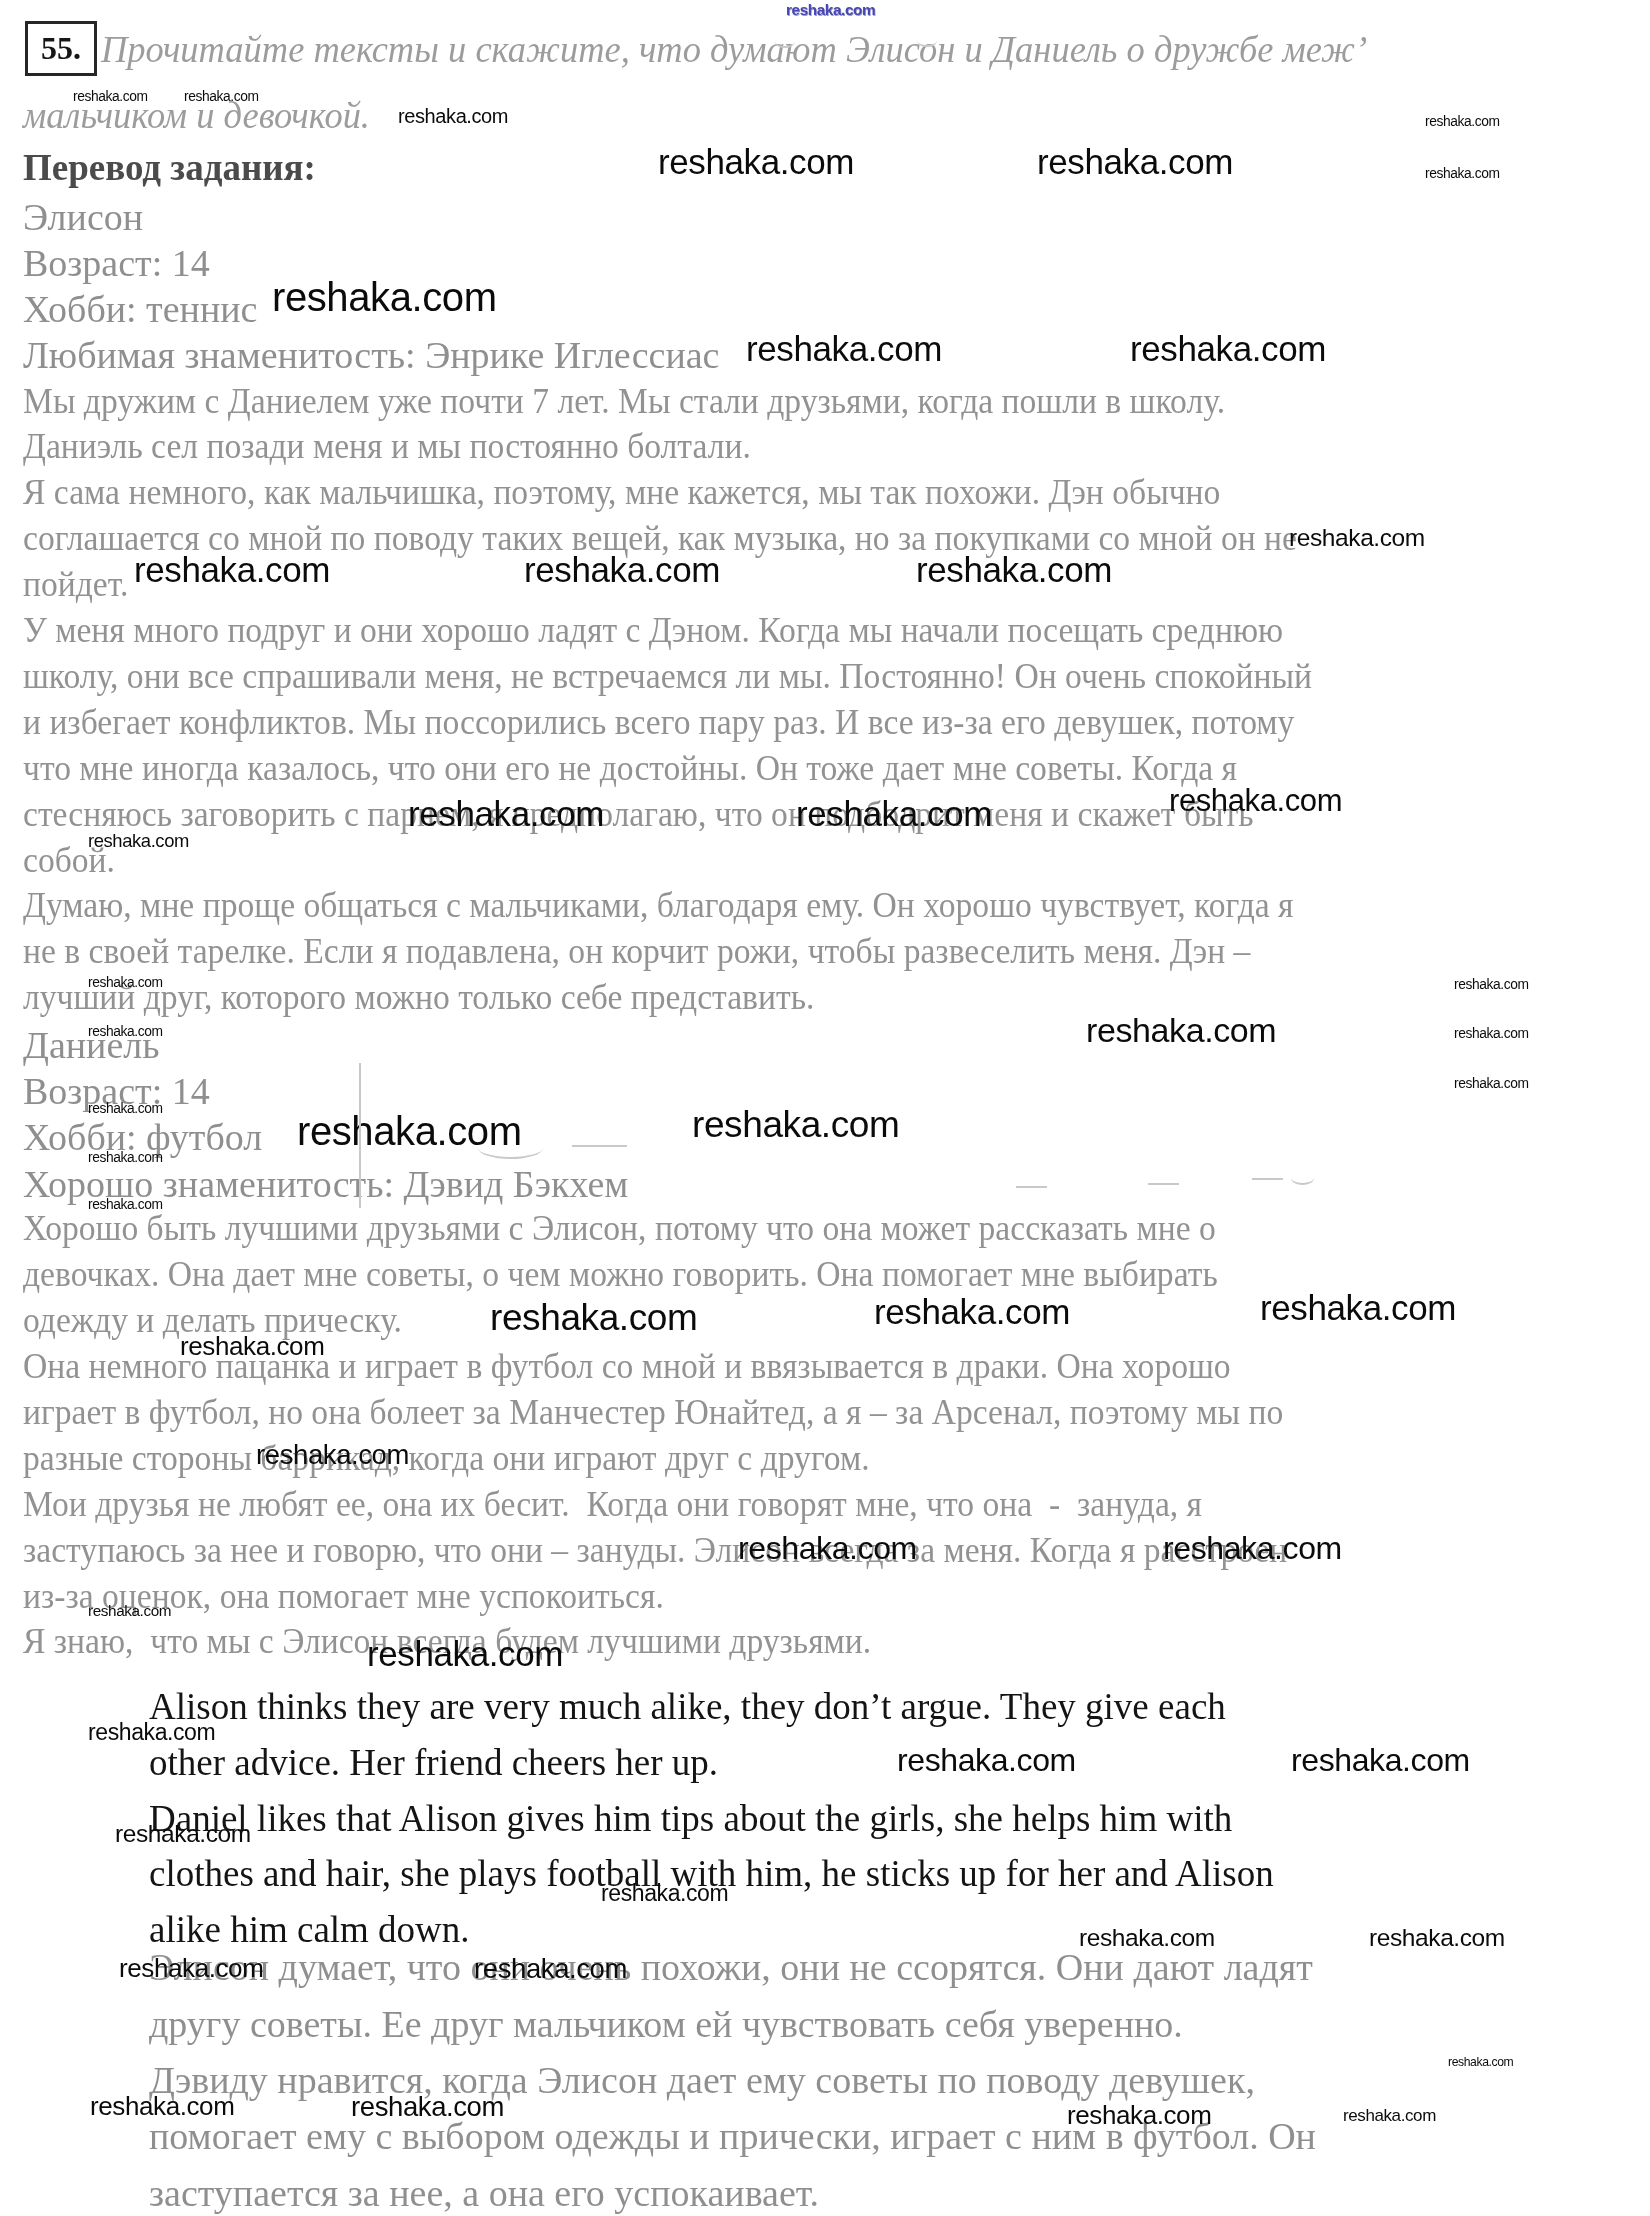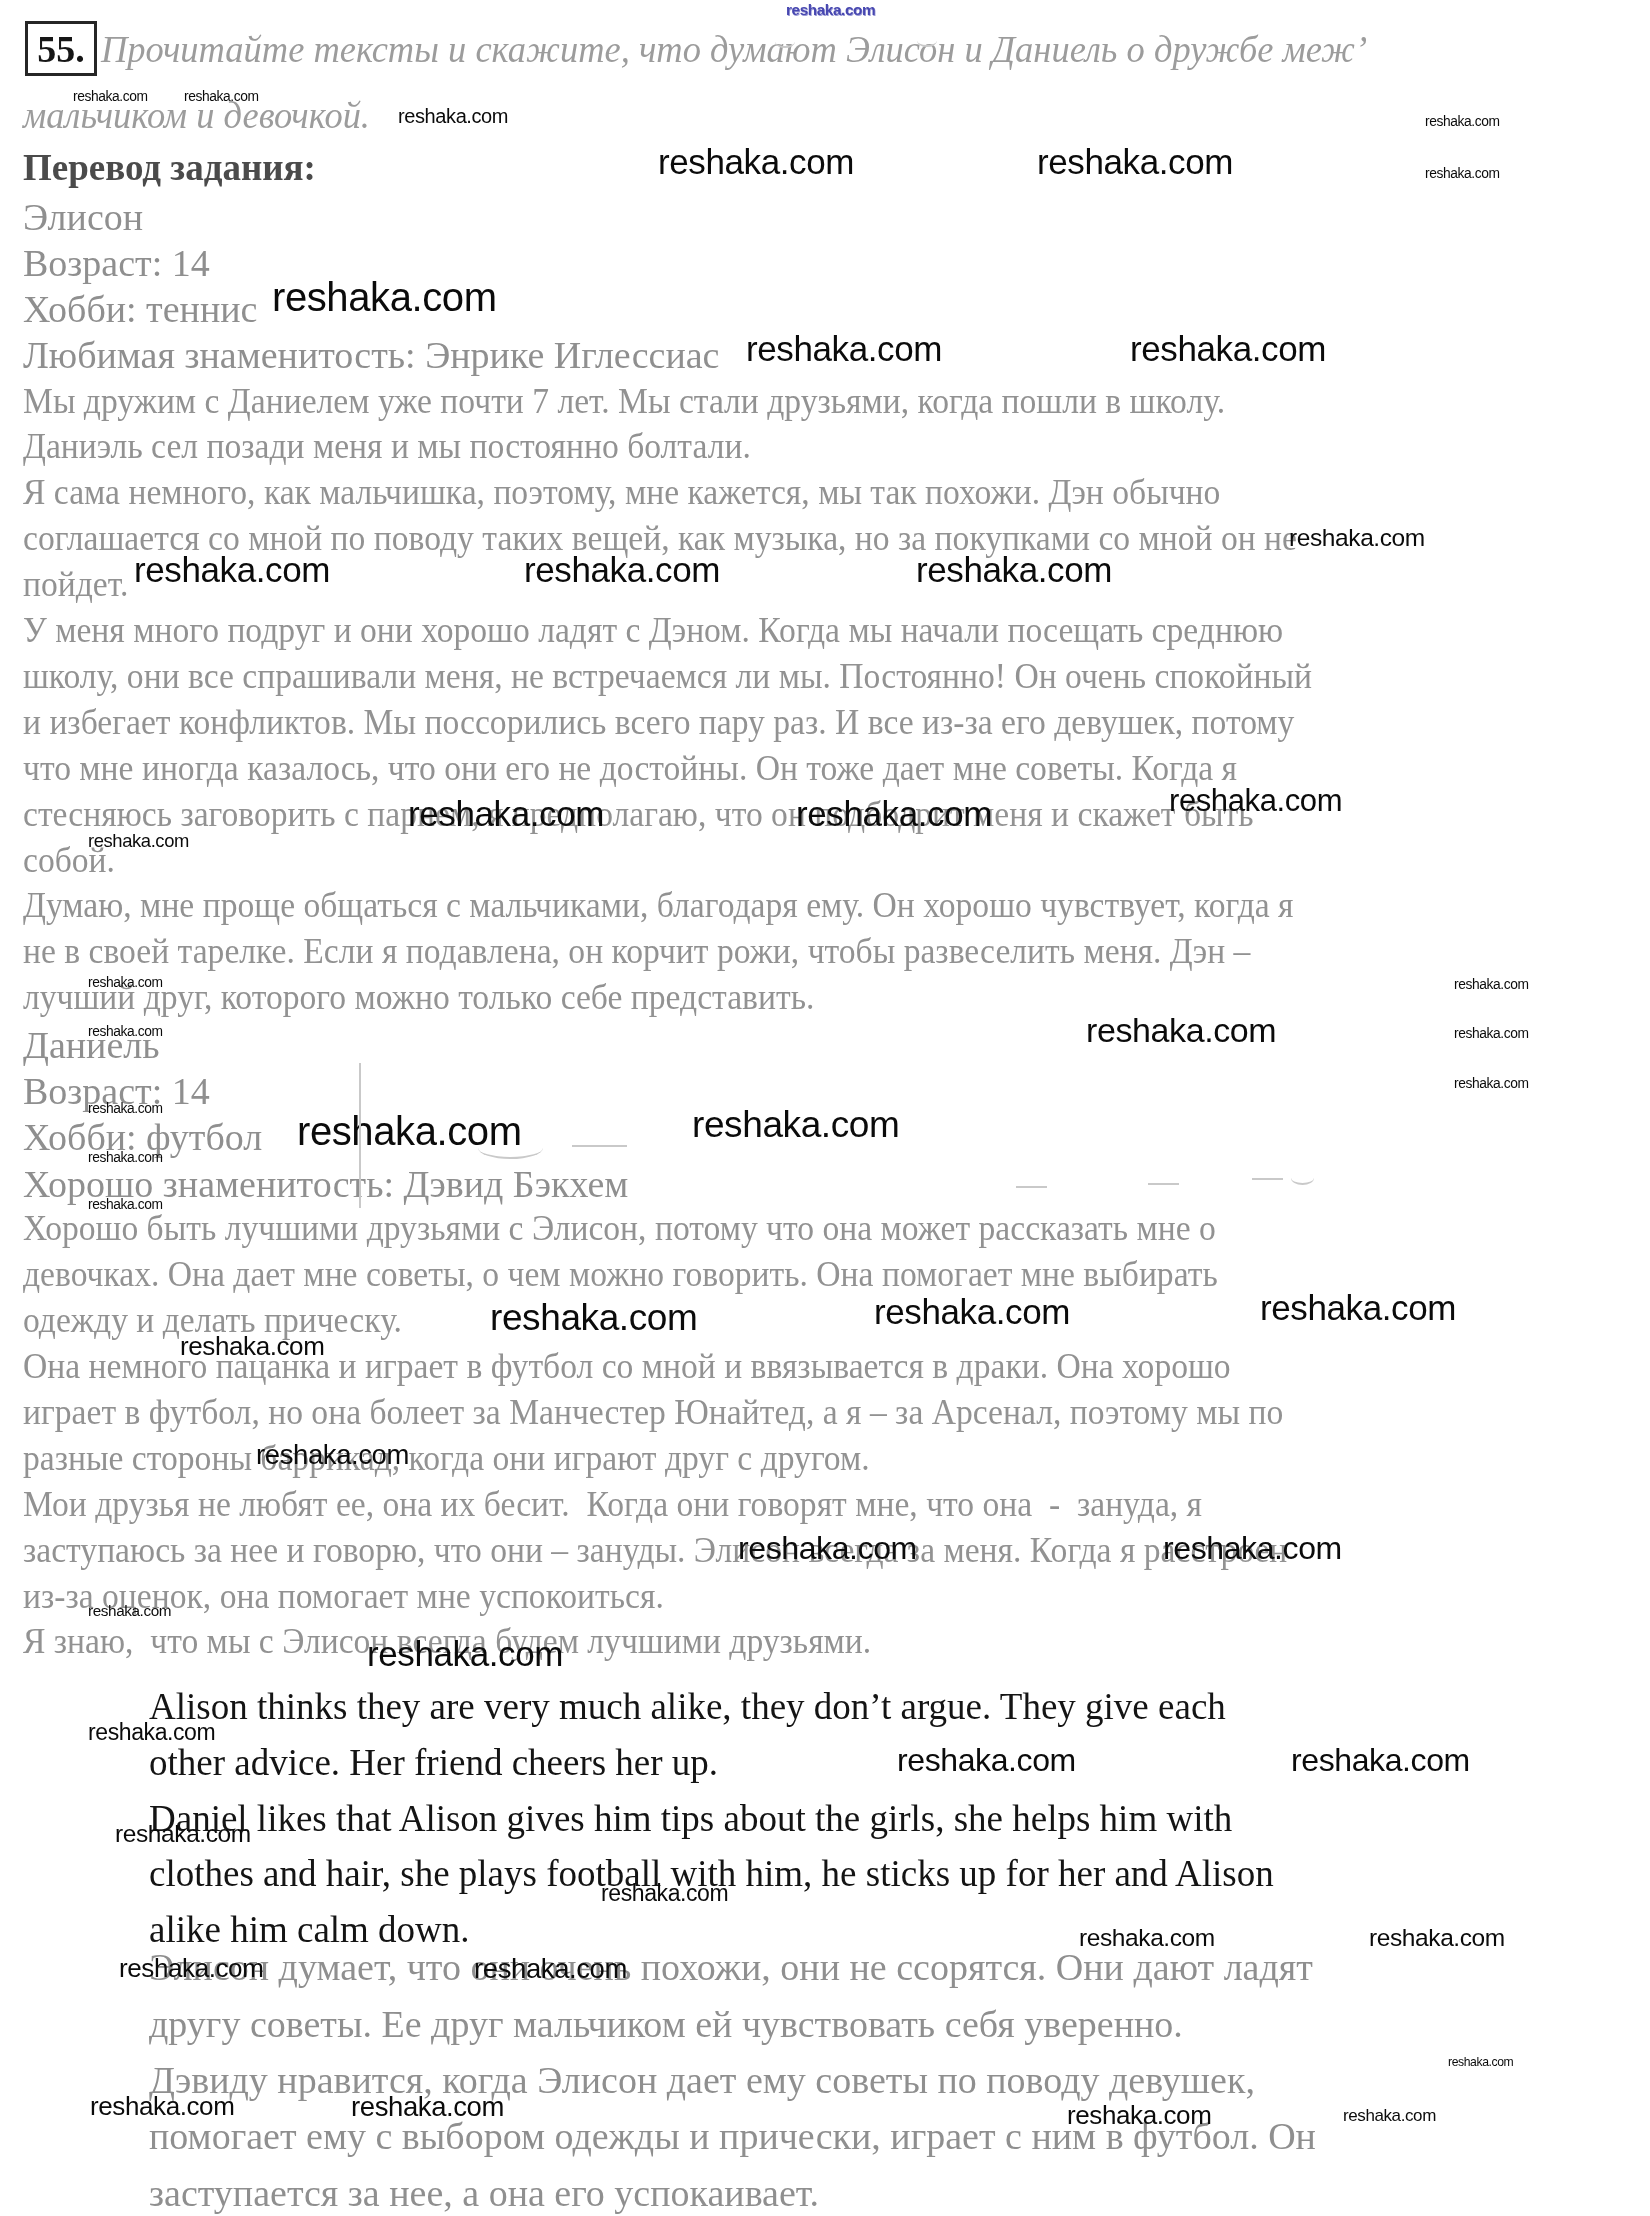--- a/index.html
+++ b/index.html
@@ -10,21 +10,21 @@
   .hd{font-weight:700;font-size:37px;color:#4b4b4b;}
   .h{font-size:38px;color:#8f8f8f;}
   .body{font-size:35px;color:#929292;transform:scaleX(.96);}
   .en{font-size:37px;color:#141414;}
   .ru2{font-size:38px;color:#8f8f8f;}
   .wm{position:absolute;font-family:"Liberation Sans",sans-serif;color:#0b0b0b;
       white-space:pre;line-height:1;letter-spacing:-0.4px;}
   .wm-blue{color:#4747b0;text-shadow:0.8px 0.8px 0 #9a9ad6;font-weight:700;}
   .numbox{position:absolute;left:25px;top:21.4px;width:66px;height:49px;border:3.8px solid #262626;
           display:flex;align-items:center;justify-content:center;
-          font-weight:700;font-size:38px;color:#161616;font-family:"Liberation Serif",serif;}
+          font-weight:700;font-size:32px;color:#161616;font-family:"Liberation Serif",serif;}
   .art{position:absolute;}
 </style>
 </head>
 <body>
 
 <div class="page">
   <div class="numbox">
     <span>55.</span>
   </div>
   <div id="content-layer">

